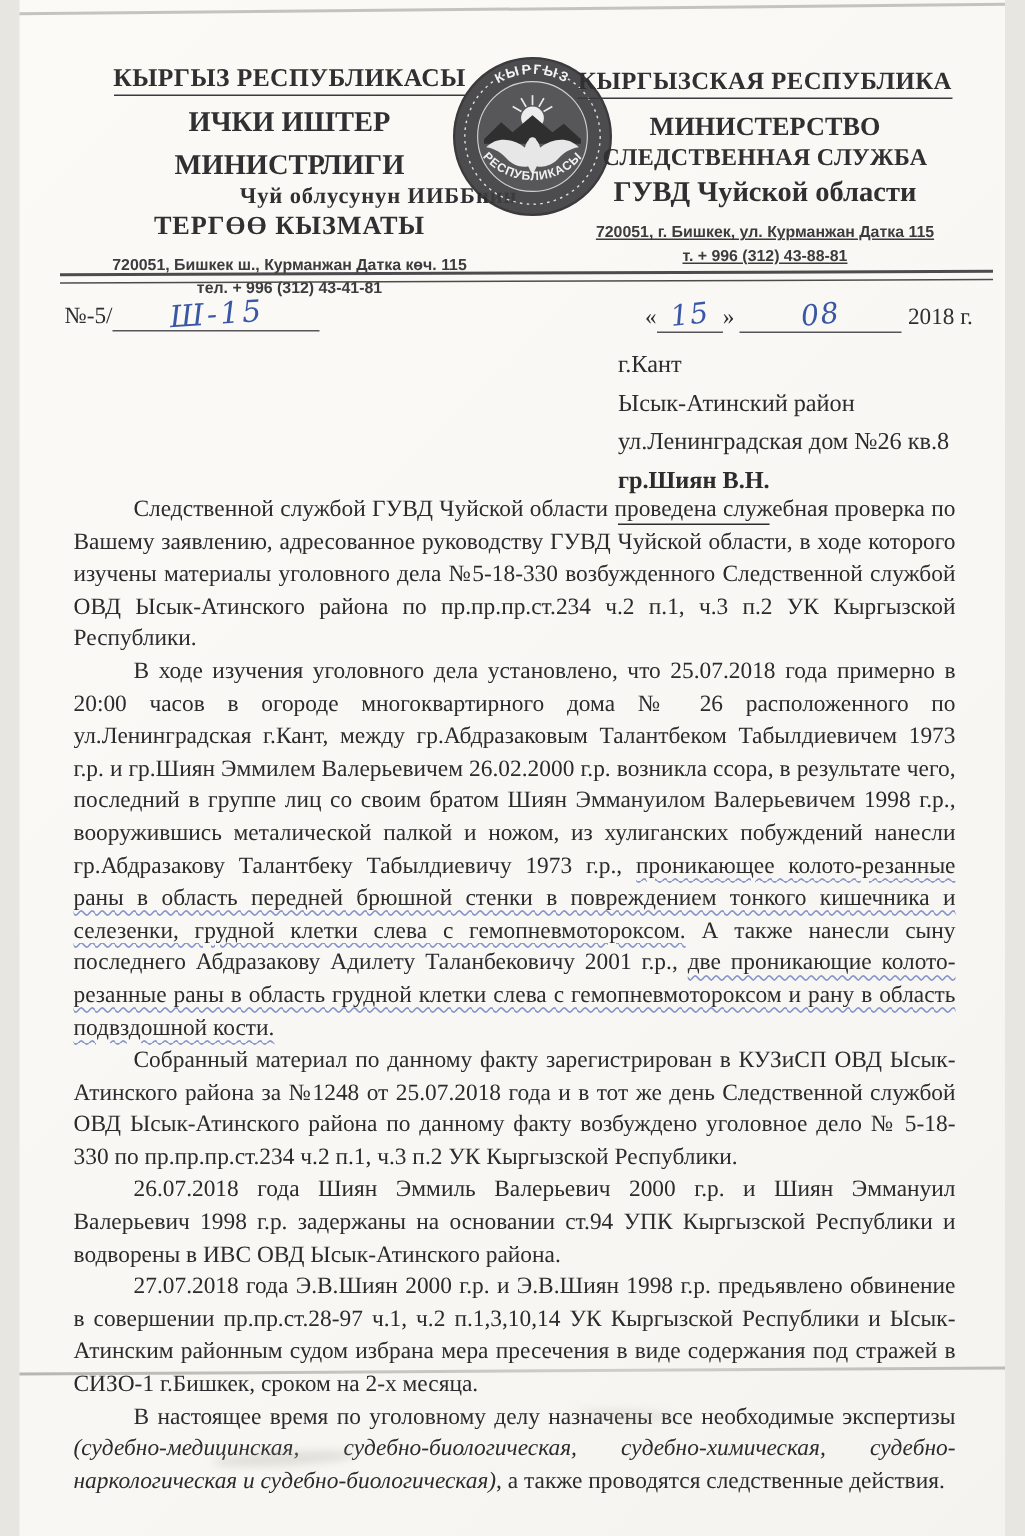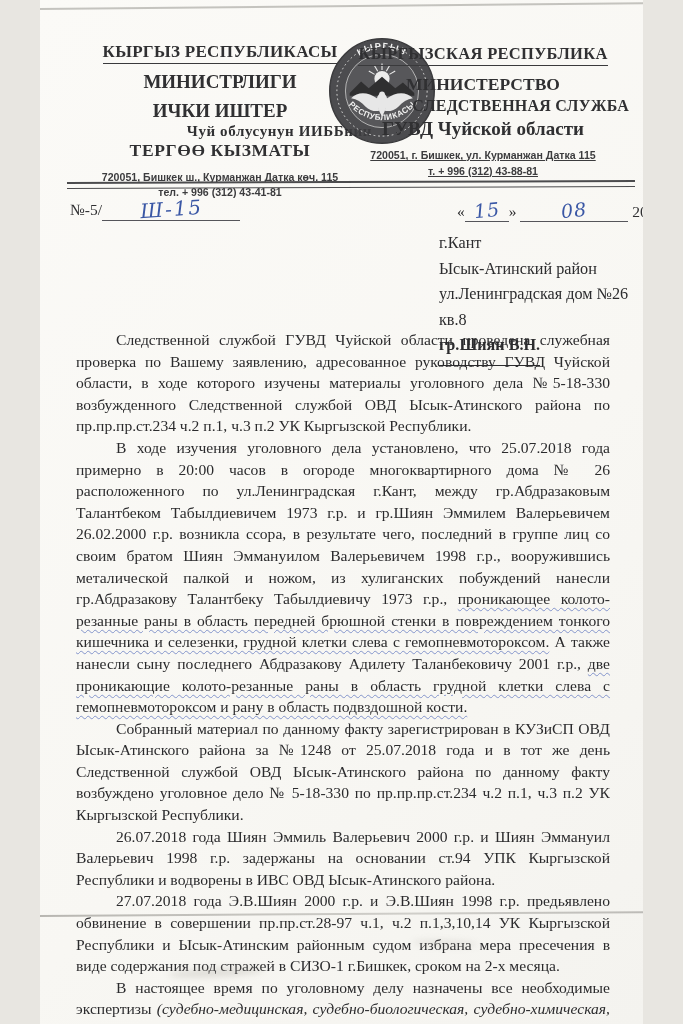--- a/index.html
+++ b/index.html
@@ -1,36 +1,36 @@
 <!DOCTYPE html>
 <html style="--ink-blue: #3a57a5; --underline-blue: #8495cb;"><head>
 <meta charset="utf-8">
 <style>
   html,body{margin:0;padding:0;background:#e8e6e1;}
   .page{
-    position:relative;width:603px;height:1024px;margin:0 auto;
+    position:relative;width:657px;height:1024px;margin:0 auto;
     background:linear-gradient(135deg,#fbfaf7 0%,#f8f7f3 60%,#f4f3ef 100%);
     font-family:"Liberation Serif", serif;color:#2d2d2f;overflow:hidden;
   }
   .scan-edge-top{position:absolute;top:5px;left:-6px;width:104%;height:1.5px;
     background:#b7b5b0;transform:rotate(-0.55deg);opacity:.8;}
 
   
   .lh-left{position:absolute;left:28px;top:42px;width:304px;text-align:center;font-weight:bold;color:#303032;}
   .lh-right{position:absolute;right:14px;top:44px;width:292px;text-align:center;font-weight:bold;color:#303032;}
   .country{font-size:17px;letter-spacing:.3px;}
   .country .u{display:inline-block;border-bottom:1.6px solid #3a3a3c;padding-bottom:1px;}
   .lh-right .country{font-size:16.5px;}
   .lh-big{font-size:19px;line-height:1.16;margin-top:7px;}
   .lh-mid{font-size:15px;letter-spacing:.6px;line-height:1.2;text-align:right;}
   .lh-big2{font-size:17.5px;letter-spacing:.6px;line-height:1.2;}
   .lh-right .min1{font-size:17.5px;margin-top:8px;line-height:1.25;}
   .lh-right .min2{font-size:17.5px;line-height:1.25;}
   .lh-right .min2 .u{display:inline-block;border-bottom:1.6px solid #3a3a3c;padding-bottom:0px;}
-  .lh-right .svc{font-size:16px;letter-spacing:.2px;line-height:1.3;text-align:right;}
+  .lh-right .svc{font-size:16px;letter-spacing:.2px;line-height:1.3;}
   .lh-right .guvd{font-size:19px;line-height:1.3;}
   .addr{font-family:"Liberation Sans",sans-serif;font-size:10.6px;font-weight:bold;color:#3c3c3e;margin-top:9px;line-height:1.45;}
   .lh-right .addr{margin-top:7px;text-decoration:underline;}
 
   
   .seal{position:absolute;left:283px;top:34px;width:118px;height:114px;}
   .seal svg{width:100%;height:100%;opacity:.92;}
 
   
   .double-rule{position:absolute;top:181px;left:27px;right:8px;height:3.5px;
@@ -41,21 +41,21 @@
   .hw{font-family:"DejaVu Serif",serif;font-style:italic;color:var(--ink-blue);}
   .ref-no .line{display:inline-block;width:138px;border-bottom:1.6px solid #55555a;text-align:center;vertical-align:baseline;}
   .ref-no .hw{display:inline-block;font-size:20px;transform:rotate(-4deg) translateY(1px);letter-spacing:2px;}
   .ref-date{position:absolute;left:417px;top:199px;font-size:15.5px;color:#2f2f31;white-space:nowrap;}
   .ref-date .d1{display:inline-block;width:44px;border-bottom:1.6px solid #55555a;text-align:center;}
   .ref-date .d2{display:inline-block;width:108px;border-bottom:1.6px solid #55555a;text-align:center;}
   .ref-date .hw{display:inline-block;font-size:19px;transform:rotate(-6deg);letter-spacing:1px;}
 
   
   .recipient{position:absolute;left:399px;top:231px;font-size:16.2px;line-height:1.58;color:#2c2c2e;}
-  .recipient .name{font-weight:bold;border-bottom:1.8px solid #2c2c2e;display:inline-block;padding-bottom:6px;}
+  .recipient .name{font-weight:bold;border-bottom:1.8px solid #2c2c2e;display:inline-block;padding-bottom:16px;}
 
   
   .body-text{position:absolute;left:36px;right:33px;top:329px;font-size:15.6px;
     line-height:21.6px;text-align:justify;color:#2b2b2d;}
   .para{margin:0;text-indent:40px;}
   .seg-plain{}
   .seg-wavy{text-decoration:underline;text-decoration-style:wavy;
     text-decoration-color:var(--underline-blue);text-decoration-thickness:1px;text-underline-offset:3px;}
   .seg-italic{font-style:italic;}
 
@@ -68,22 +68,22 @@
   .smudge.s2{left:372px;top:940px;width:66px;height:7px;opacity:.22;transform:rotate(2deg);}
 </style>
 </head>
 <body>
 
 <div class="page">
   <div class="scan-edge-top"></div>
 
   <div class="lh-left">
     <div class="country"><span class="u">КЫРГЫЗ РЕСПУБЛИКАСЫ</span></div>
+    <div class="lh-big">ИЧКИ ИШТЕР</div>
     <div class="lh-big">МИНИСТРЛИГИ</div>
-    <div class="lh-big">ИЧКИ ИШТЕР</div>
     <div class="lh-mid">Чуй облусунун ИИББнин</div>
     <div class="lh-big2">ТЕРГӨӨ КЫЗМАТЫ</div>
     <div class="addr">
       <div>720051, Бишкек ш., Курманжан Датка көч. 115</div>
       <div>тел.  + 996 (312) 43-41-81</div>
     </div>
   </div>
 
   <div class="seal">
     <svg viewBox="0 0 120 120">

